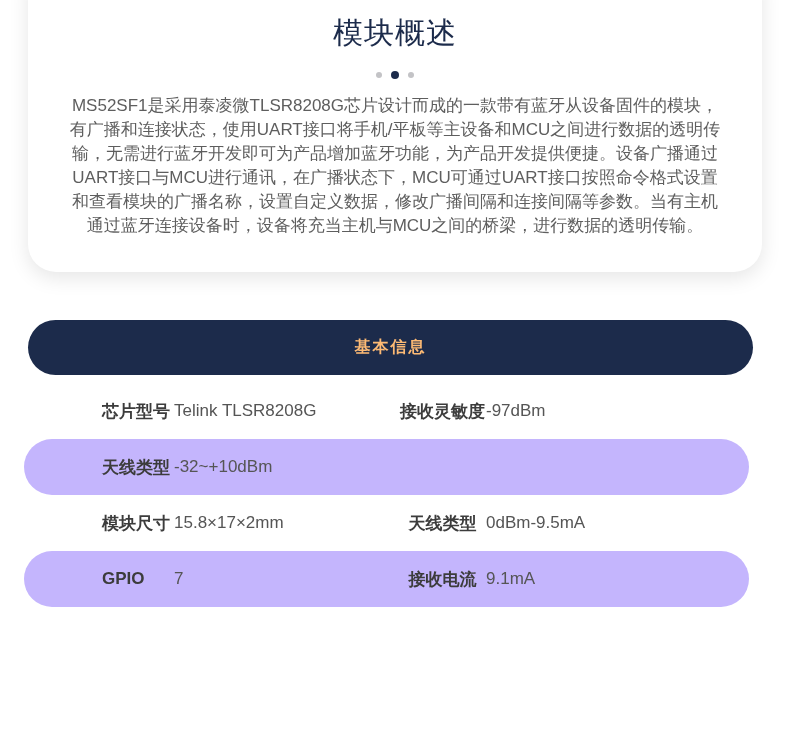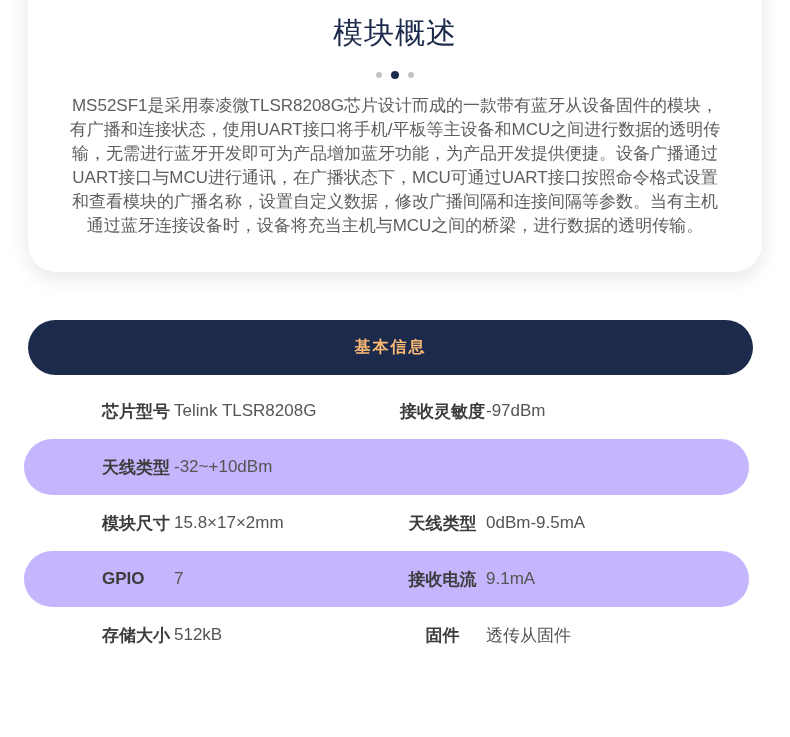--- a/index.html
+++ b/index.html
@@ -139,20 +139,13 @@
     <span class="cell value2">0dBm-9.5mA</span>
     <span></span>
   </div>
   <div class="spec-row shaded">
     <span class="cell label1">GPIO</span>
     <span class="cell value1">7</span>
     <span class="cell label2">接收电流</span>
     <span class="cell value2">9.1mA</span>
     <span></span>
   </div>
-  <div class="spec-row">
-    <span class="cell label1">存储大小</span>
-    <span class="cell value1">512kB</span>
-    <span class="cell label2">固件</span>
-    <span class="cell value2">透传从固件</span>
-    <span></span>
-  </div>
 </div>
 
 </body></html>

